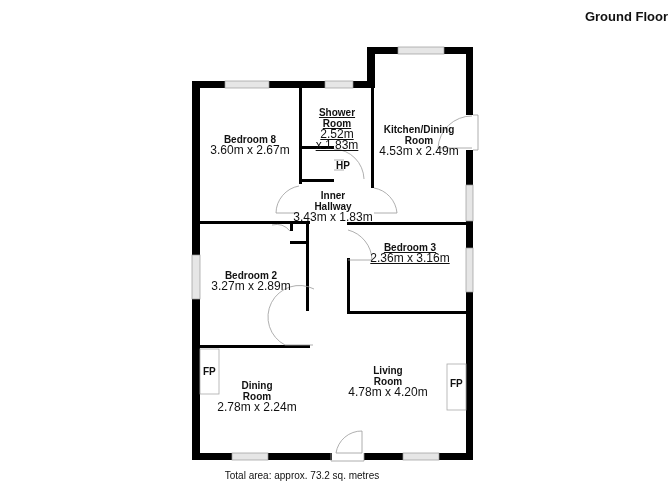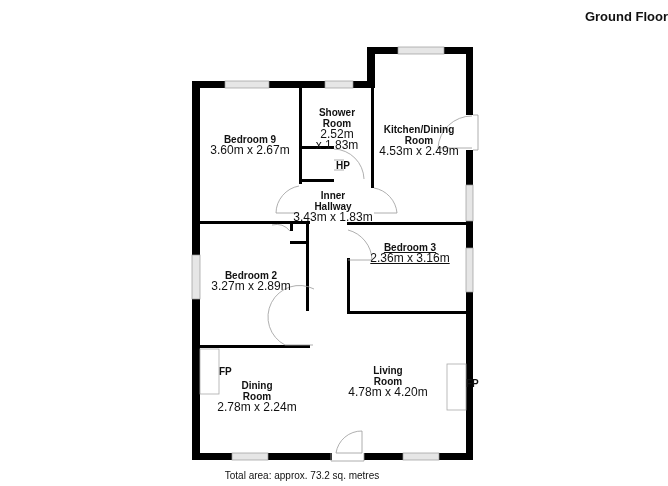--- a/index.html
+++ b/index.html
@@ -3,21 +3,21 @@
 <meta charset="utf-8">
 <style>
   html, body { margin:0; padding:0; background:#ffffff; }
   body { width:668px; height:486px; position:relative; overflow:hidden; font-family:"Liberation Sans", sans-serif; color:#111; }
   .title { position:absolute; left:0; width:668px; top:9px; text-align:right; font-weight:bold; font-size:13px; }
   .footer { position:absolute; left:0; width:604px; top:470px; text-align:center; font-size:10px; }
   svg.plan { position:absolute; left:0; top:0; }
   .label { position:absolute; text-align:center; transform:translateX(-50%); line-height:11px; white-space:nowrap; }
   .label .name { font-weight:bold; font-size:10px; display:block; }
   .label .dim { font-size:12px; display:block; }
-  .fp { position:absolute; font-weight:bold; font-size:10px;margin-left:16px; }
+  .fp { position:absolute; font-weight:bold; font-size:10px; }
 </style>
 </head>
 <body>
 
 <div class="title">Ground Floor</div>
 
 <svg class="plan" width="668" height="486" viewBox="0 0 668 486">
   <g fill="#000">
 
     <rect x="192" y="81" width="8" height="379"></rect>
@@ -71,25 +71,25 @@
     <path d="M331 453 L331 461 L364 461 L364 453"></path>
   </g>
 
   <g fill="#fff" stroke="#aaa" stroke-width="0.8">
     <rect x="200" y="349" width="19" height="45"></rect>
     <rect x="447" y="364" width="19" height="46"></rect>
   </g>
 </svg>
 
 <div class="label" style="left:250px; top:134px;">
-  <span class="name">Bedroom 9</span>
+  <span class="name">Bedroom 8</span>
   <span class="dim">3.60m x 2.67m</span>
 </div>
 
-<div class="label" style="left:337px; top:107px;">
+<div class="label" style="left:337px; top:107px;text-decoration:underline;">
   <span class="name">Shower</span>
   <span class="name">Room</span>
   <span class="dim">2.52m</span>
   <span class="dim">x 1.83m</span>
 </div>
 
 <div class="label" style="left:419px; top:124px;">
   <span class="name">Kitchen/Dining</span>
   <span class="name">Room</span>
   <span class="dim">4.53m x 2.49m</span>

